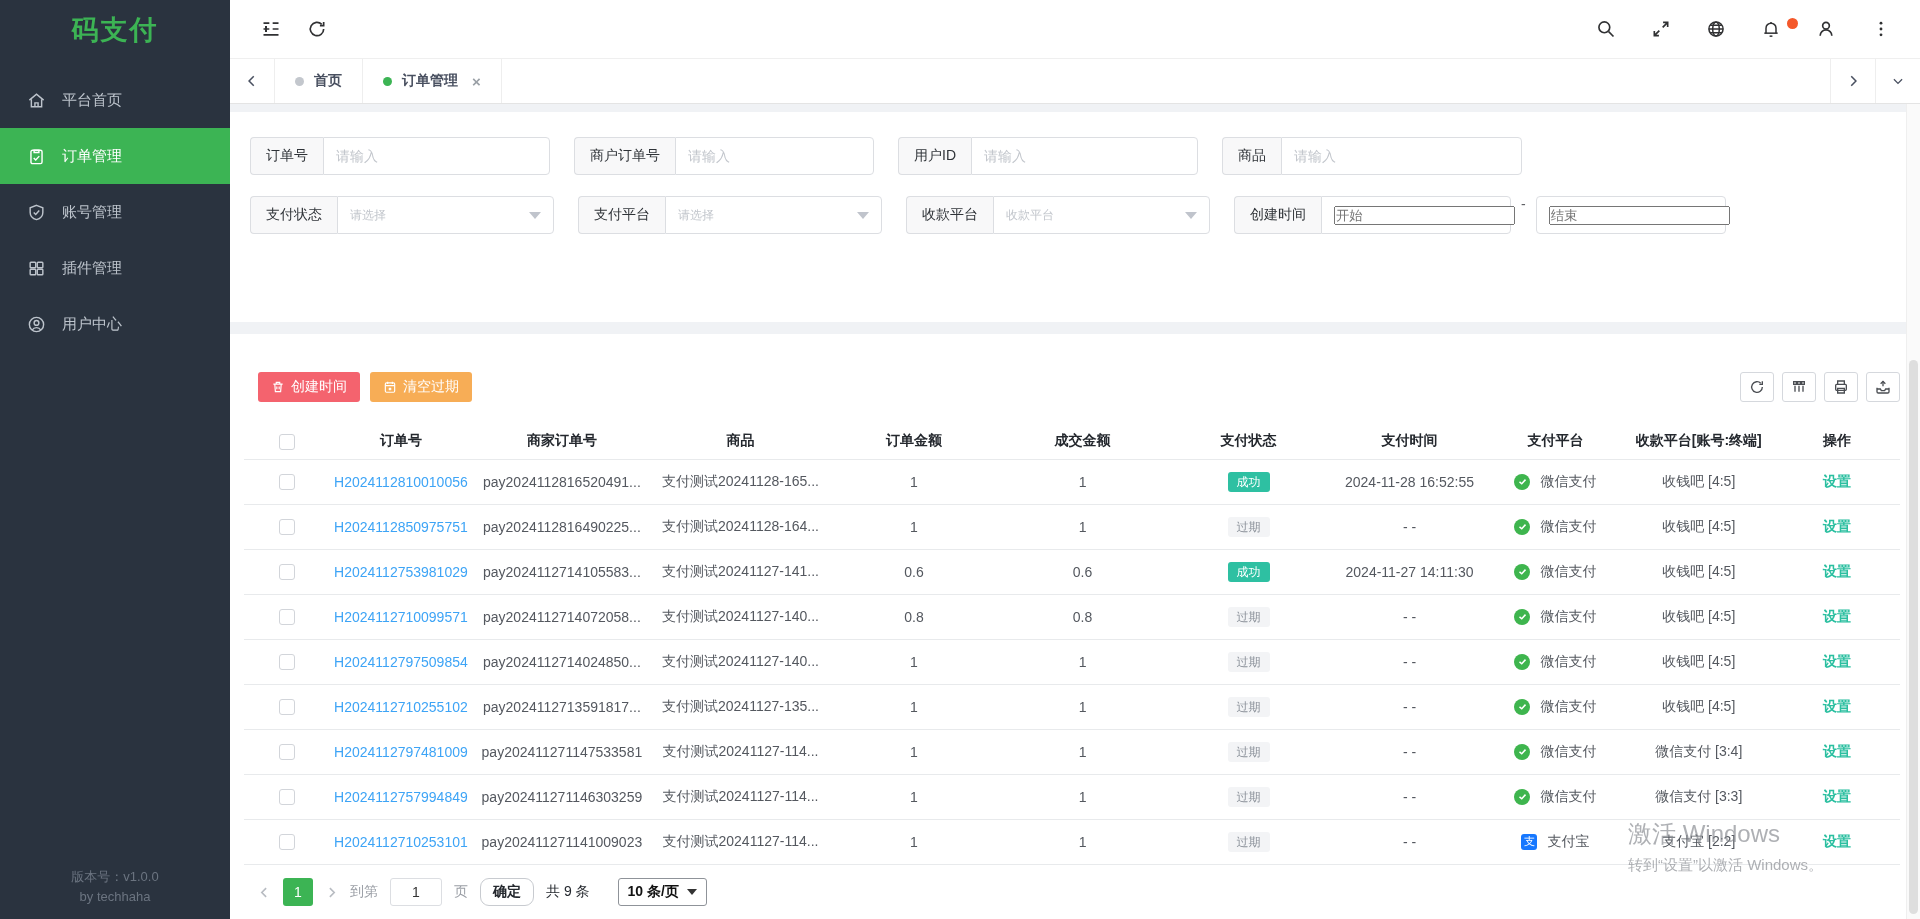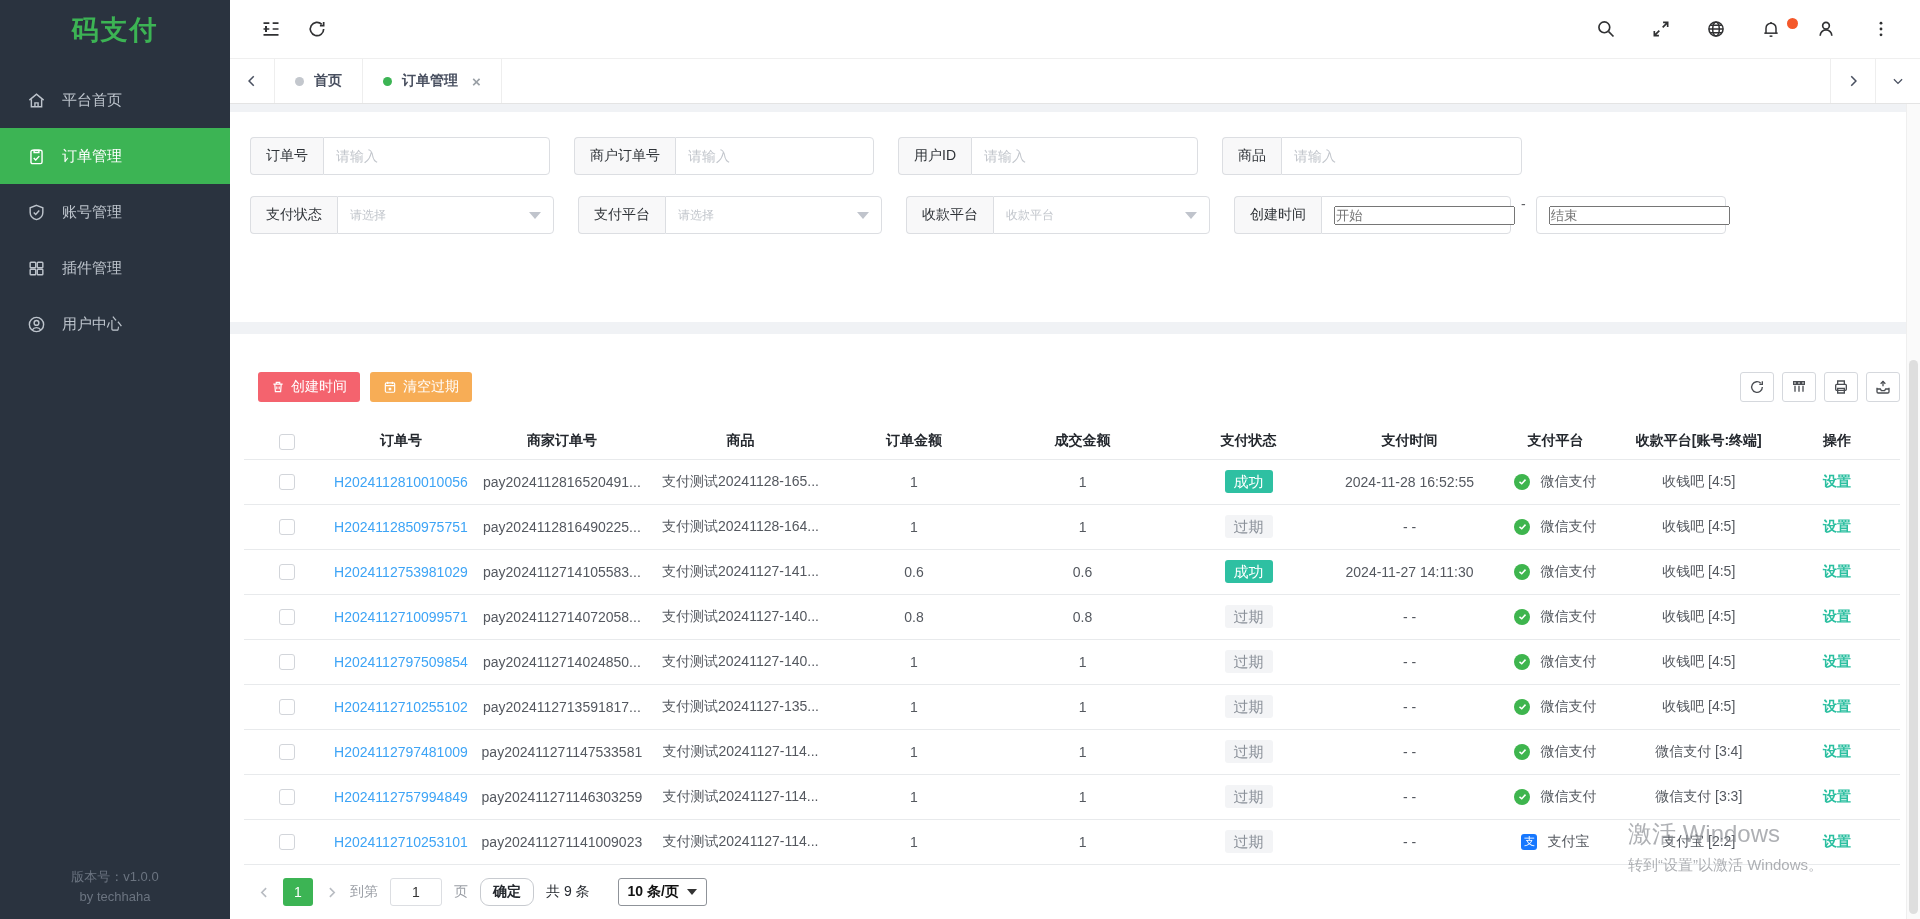--- a/index.html
+++ b/index.html
@@ -74,21 +74,21 @@
   .tbtn-warning { background:#f7ad56; }
   .tool-icons { margin-left:auto; display:flex; gap:8px; }
   .tool-icon-btn { width:34px; height:30px; border:1px solid #d5d8dd; border-radius:3px; background:#fff; color:#4a4d52; display:flex; align-items:center; justify-content:center; cursor:pointer; }
   .tool-icon-btn svg { width:16px; height:16px; }
 
   table { width:100%; border-collapse:collapse; table-layout:fixed; }
   thead th { height:35px; font-size:14px; font-weight:bold; color:#24282e; border-bottom:1px solid #e8eaec; text-align:center; white-space:nowrap; overflow:hidden; }
   tbody td { height:45px; font-size:14px; color:#54585f; border-bottom:1px solid #e8eaec; text-align:center; white-space:nowrap; overflow:hidden; }
   .cb { width:16px; height:16px; border:1px solid #d2d5da; border-radius:3px; background:#fff; display:inline-block; vertical-align:middle; cursor:pointer; }
   .order-link { color:#3da4f6; text-decoration:none; cursor:pointer; }
-  .badge { display:inline-block; padding:4px 9px; border-radius:3px; font-size:15px; line-height:1; }
+  .badge { display:inline-block; padding:4px 9px; border-radius:3px; font-size:12px; line-height:1; }
   .badge.success { background:#2ec0a2; color:#fff; }
   .badge.expired { background:#f3f4f6; color:#8a9099; }
   .platform { display:inline-flex; align-items:center; gap:10px; }
   .wicon { width:16px; height:16px; border-radius:50%; background:#3eb54e; display:inline-flex; align-items:center; justify-content:center; flex-shrink:0; }
   .aicon { width:16px; height:16px; border-radius:3px; background:#1678ff; color:#fff; font-size:11px; line-height:1; display:inline-flex; align-items:center; justify-content:center; flex-shrink:0; }
   .action-link { color:#2bbfa0; font-weight:bold; text-decoration:none; cursor:pointer; }
 
   
   .pagination { display:flex; align-items:center; gap:12px; height:55px; margin-left:14px; font-size:14px; flex-shrink:0; }
   .pg-arrow { color:#b8bcc2; display:flex; align-items:center; cursor:pointer; }

